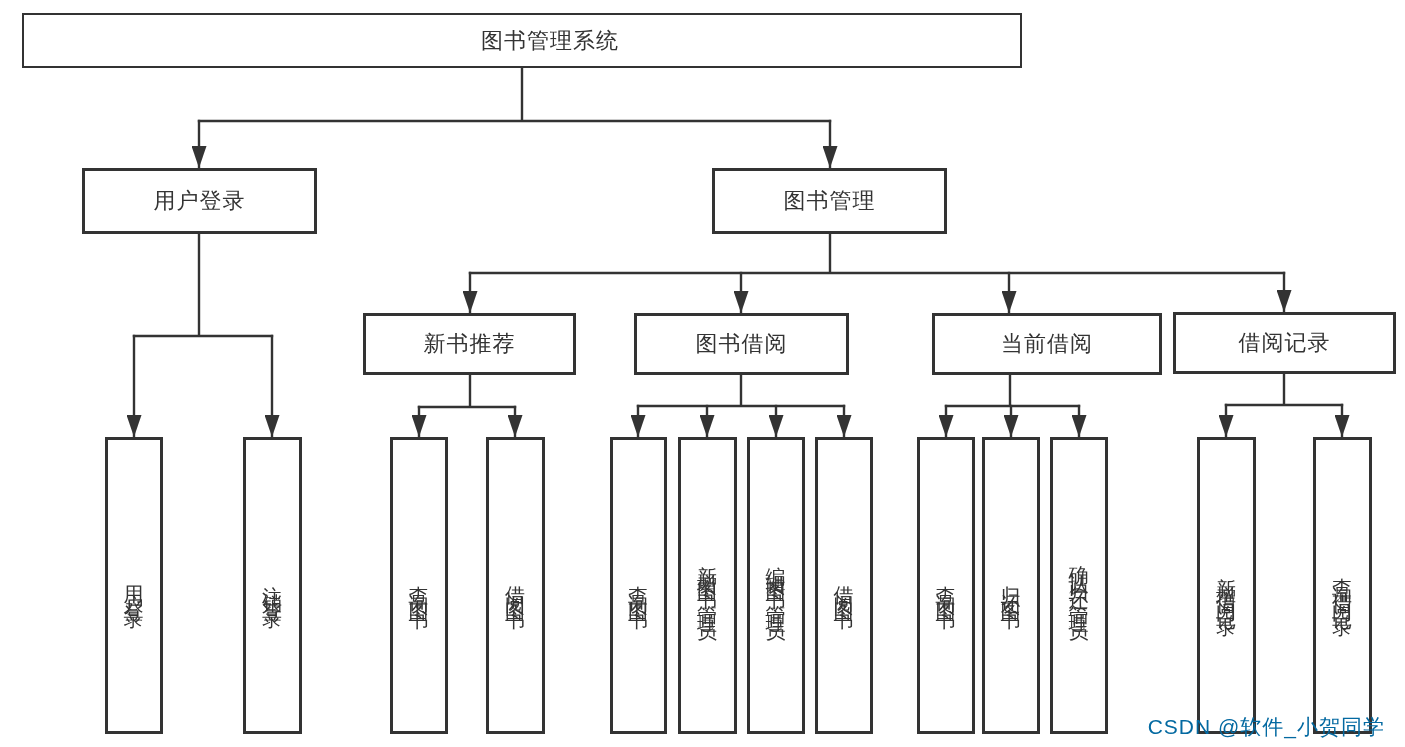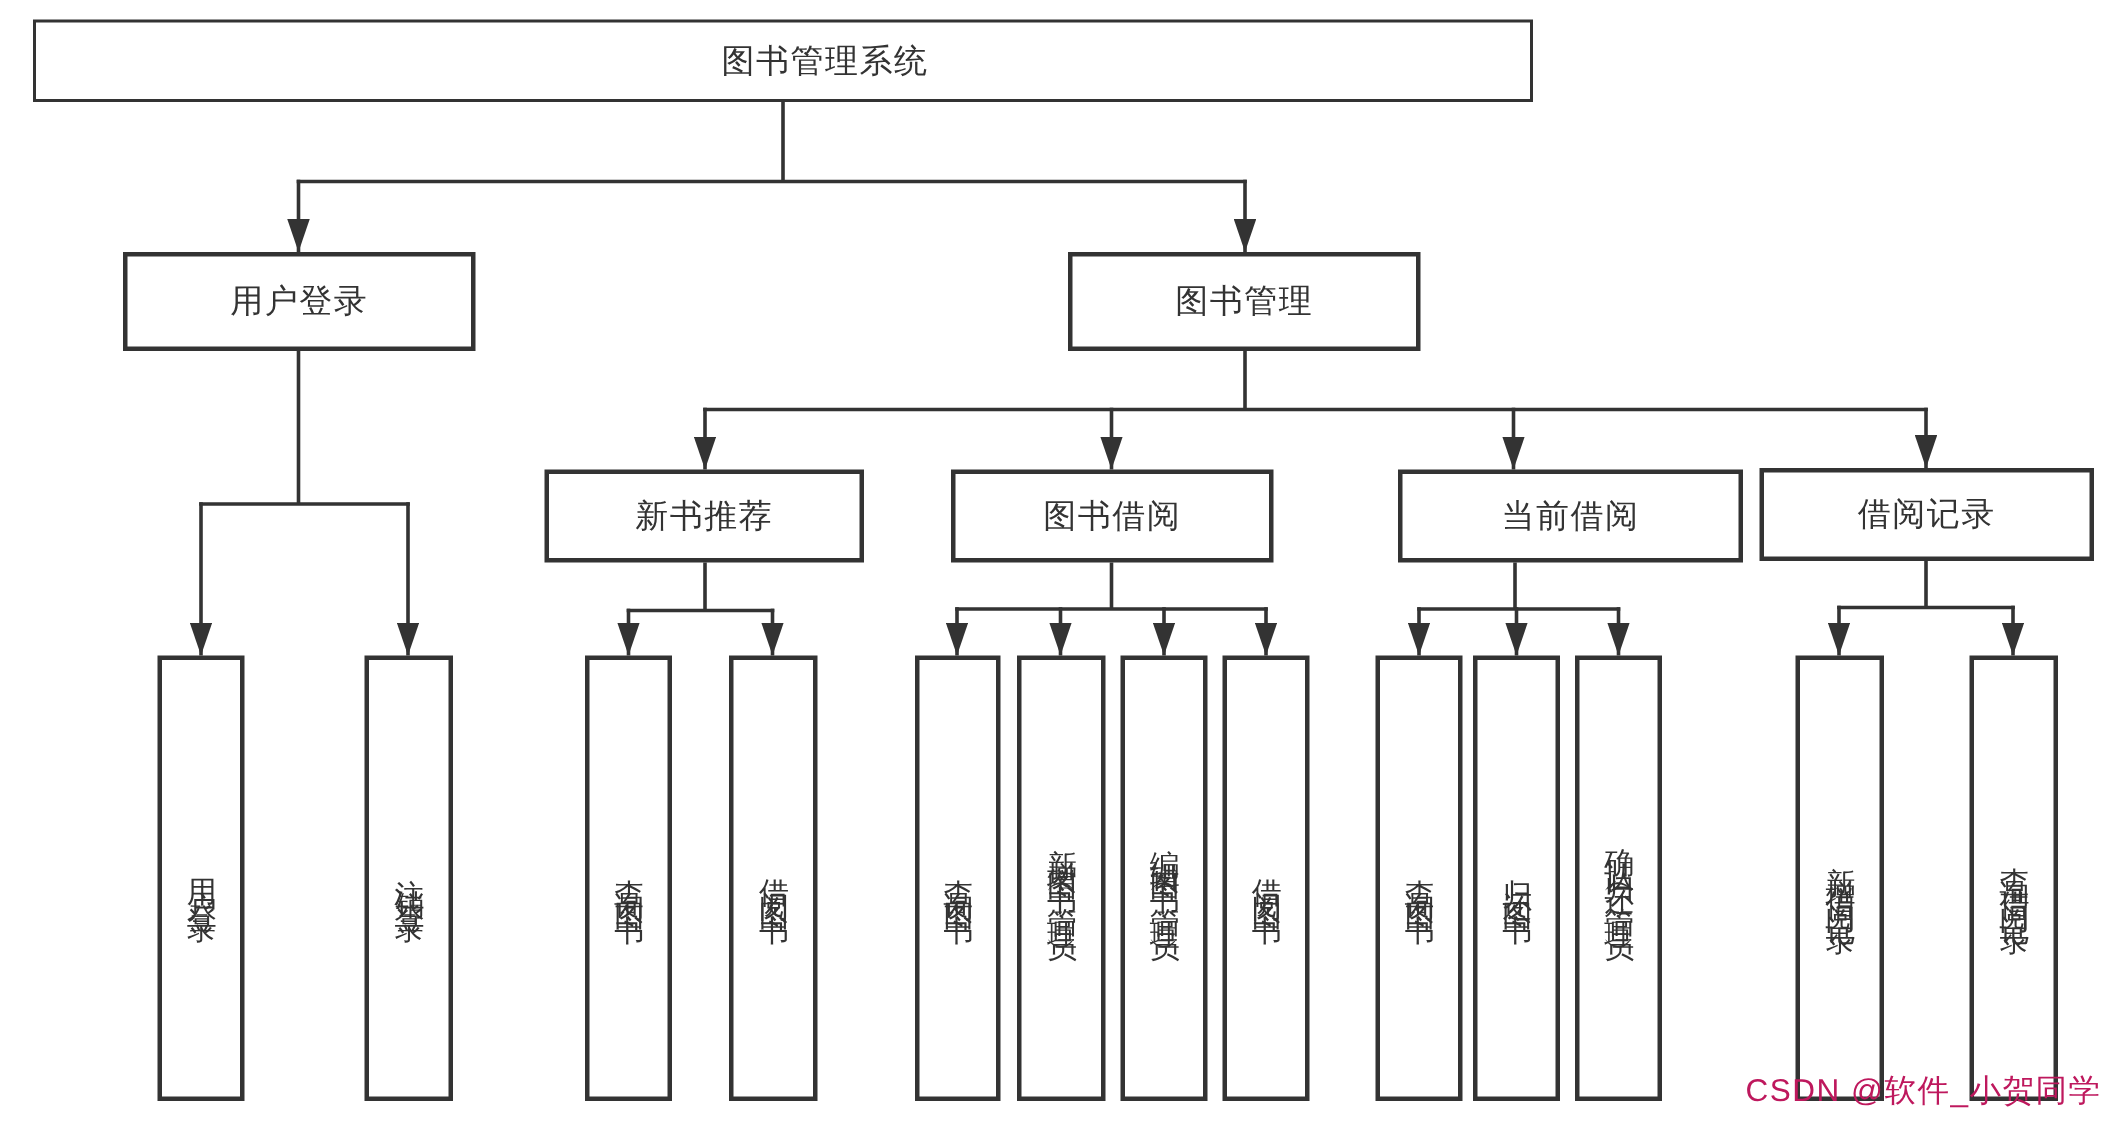--- a/index.html
+++ b/index.html
@@ -30,22 +30,22 @@
   #b-l3d   { left:1173px;top:312px; width:223px;  height:62px; }
   .leaf    { top:437px; height:297px; }
   #b-u1 { left:105px;  width:58px; } #b-u2 { left:243px;  width:59px; }
   #b-n1 { left:390px;  width:58px; } #b-n2 { left:486px;  width:59px; }
   #b-b1 { left:610px;  width:57px; } #b-b2 { left:678px;  width:59px; }
   #b-b3 { left:747px;  width:58px; } #b-b4 { left:815px;  width:58px; }
   #b-c1 { left:917px;  width:58px; } #b-c2 { left:982px;  width:58px; }
   #b-c3 { left:1050px; width:58px; }
   #b-r1 { left:1197px; width:59px; } #b-r2 { left:1313px; width:59px; }
   .watermark {
-    position:absolute; right:4px; bottom:6px; font-size:21px;
-    color:#be185d; letter-spacing:1px; white-space:nowrap;
+    position:absolute; right:20px; bottom:6px; font-size:21px;
+    color:#0369a1; letter-spacing:1px; white-space:nowrap;
   }
 </style>
 </head>
 <body>
 
 <div class="canvas">
 
   <svg class="wires" viewBox="0 0 1405 747" xmlns="http://www.w3.org/2000/svg">
     <defs>
       <marker id="arw" markerUnits="userSpaceOnUse" markerWidth="22" markerHeight="15" viewBox="0 -7.5 22 15" refX="22" refY="0" orient="auto">

